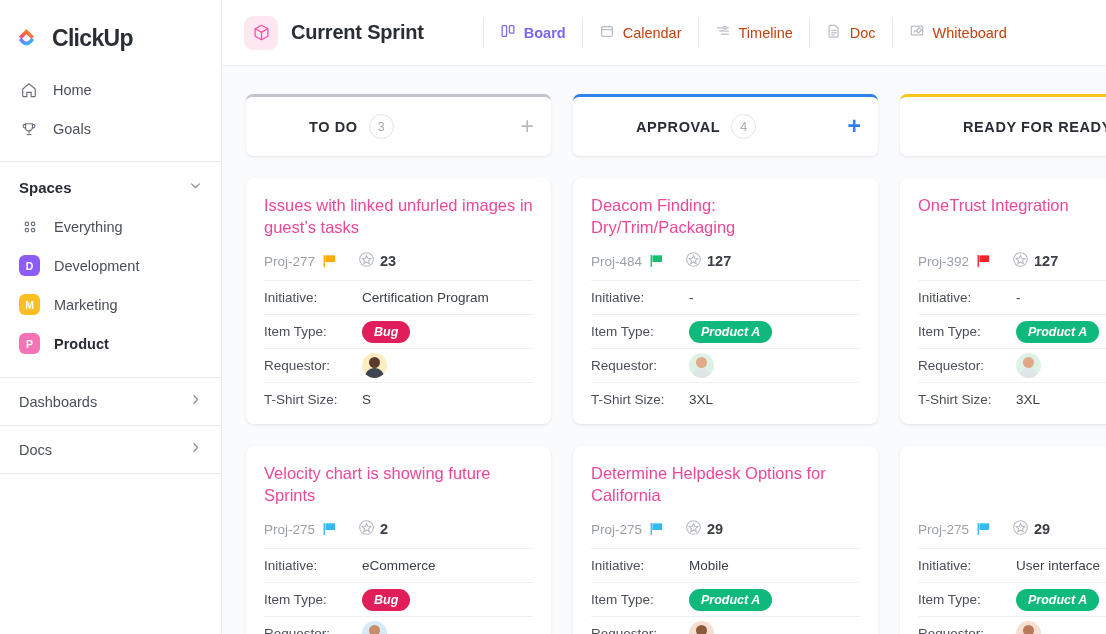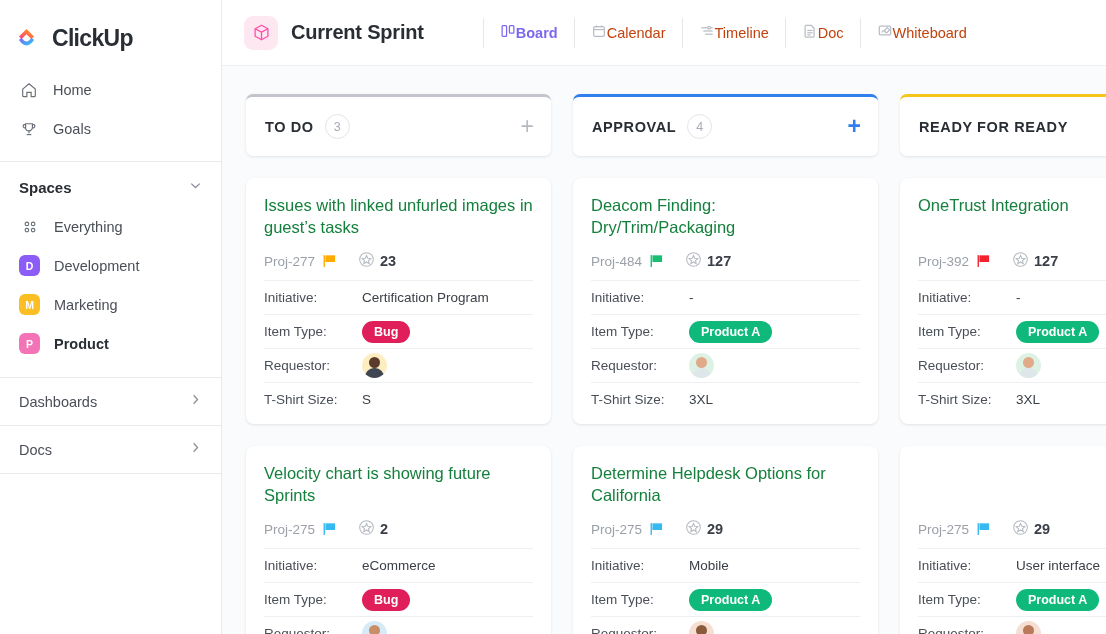--- a/index.html
+++ b/index.html
@@ -92,21 +92,21 @@
     flex: 0 0 34px;
   }
   .sprint-title {
     margin-left: 13px;
     font-size: 20px; font-weight: bold; color: #292d34;
     letter-spacing: -0.2px;
     white-space: nowrap;
   }
   .tabs { display: flex; align-items: center; margin-left: 59px; }
   .tab {
-    display: flex; align-items: center; 
+    display: flex; align-items: center; gap: 8px;
     padding: 0 16px; height: 30px;
     border-left: 1px solid #e6e7eb;
     cursor: pointer;
     white-space: nowrap;
   }
   .tab:first-child { border-left: 1px solid #e6e7eb; }
   .tab .tlbl { font-size: 14.5px; color: #c2410c; }
   .tab.active .tlbl { color: #7b68ee; font-weight: bold; }
 
   
@@ -126,20 +126,21 @@
     box-shadow: 0 1px 3px rgba(20,30,55,.10);
     height: 62px;
     display: flex; align-items: center;
     padding: 0 17px 0 19px;
     border-top: 3px solid #c2c5cc;
     position: relative;
   }
   .col-head .cname {
     font-size: 14.5px; font-weight: bold; color: #292d34;
     letter-spacing: 0.6px;
+    margin-left: 44px;
   }
   .col-count {
     margin-left: 11px;
     min-width: 25px; height: 25px; padding: 0 6px;
     border-radius: 13px;
     border: 1px solid #e3e5e9;
     display: flex; align-items: center; justify-content: center;
     font-size: 12.5px; color: #a6abb4;
   }
   .col-add {
@@ -150,21 +151,21 @@
   }
   .col-cards { margin-top: 22px; display: flex; flex-direction: column; gap: 22px; }
 
   .card {
     background: #fff;
     border-radius: 8px;
     box-shadow: 0 1px 3px rgba(20,30,55,.11);
     padding: 16px 18px 8px 18px;
   }
   .card-title {
-    font-size: 16.5px; color: #15803d;
+    font-size: 16.5px; color: #ec4899;
     line-height: 1.36;
     min-height: 45px;
   }
   .card-meta {
     display: flex; align-items: center;
     margin-top: 11px; margin-bottom: 8px;
     height: 22px;
   }
   .proj-id { font-size: 13.5px; color: #9ba0a8; }
   .flag { margin-left: 8px; width: 13px; height: 14px; flex: 0 0 13px; }
@@ -178,20 +179,21 @@
   }
   .frow:first-of-type { border-top: none; }
   .flabel { font-size: 13.5px; color: #4a4f57; width: 98px; flex: 0 0 98px; }
   .fval { font-size: 13.5px; color: #3b4048; white-space: nowrap; }
   .pill {
     display: inline-flex; align-items: center; justify-content: center;
     height: 22px; padding: 0 12px;
     border-radius: 11px;
     color: #fff; font-size: 12.5px; font-weight: bold;
     white-space: nowrap;
+    font-style: italic;
   }
   .avatar {
     width: 25px; height: 25px; border-radius: 50%;
     overflow: hidden;
     display: flex; align-items: flex-end; justify-content: center;
     position: relative;
   }
   .avatar .head {
     position: absolute; top: 4px;
     width: 11px; height: 11px; border-radius: 50%;

